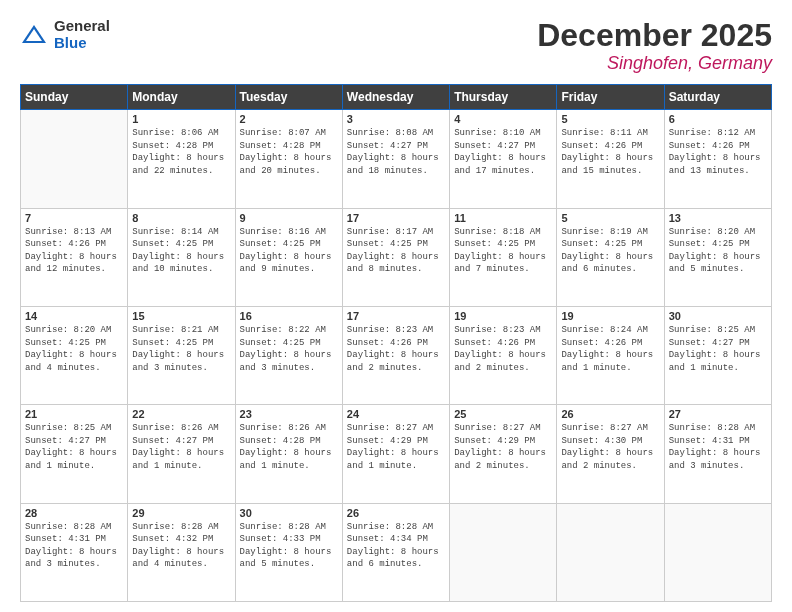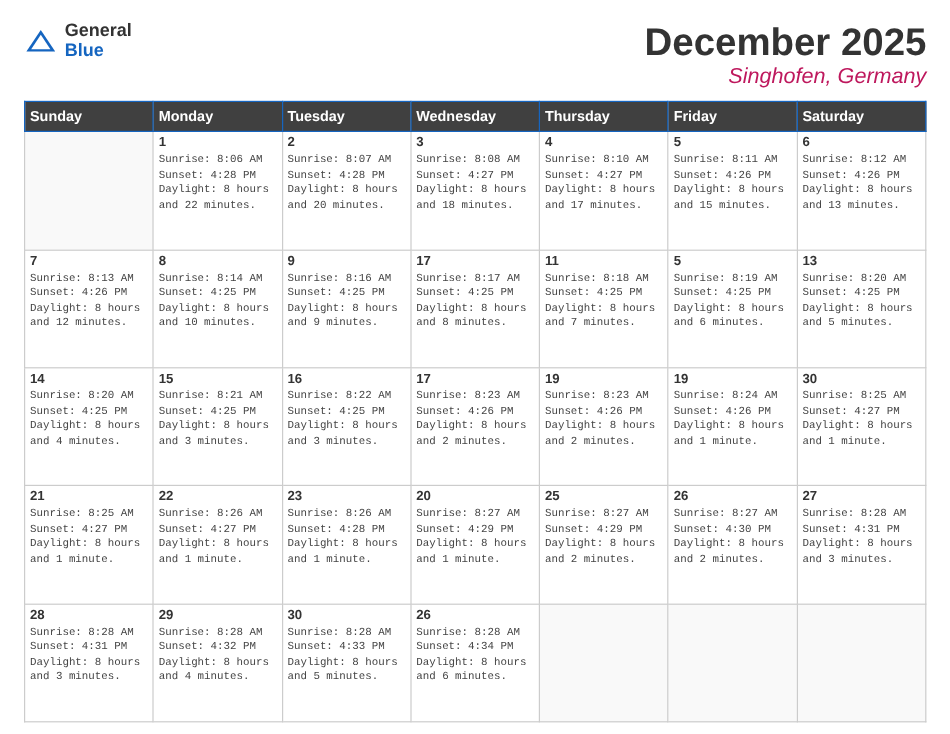--- a/index.html
+++ b/index.html
@@ -231,21 +231,21 @@
           </td>
           <td>
             <span class="day-number">22</span>
             <div class="day-info">Sunrise: 8:26 AM<br>Sunset: 4:27 PM<br>Daylight: 8 hours<br>and 1 minute.</div>
           </td>
           <td>
             <span class="day-number">23</span>
             <div class="day-info">Sunrise: 8:26 AM<br>Sunset: 4:28 PM<br>Daylight: 8 hours<br>and 1 minute.</div>
           </td>
           <td>
-            <span class="day-number">20</span>
+            <span class="day-number">24</span>
             <div class="day-info">Sunrise: 8:27 AM<br>Sunset: 4:29 PM<br>Daylight: 8 hours<br>and 1 minute.</div>
           </td>
           <td>
             <span class="day-number">25</span>
             <div class="day-info">Sunrise: 8:27 AM<br>Sunset: 4:29 PM<br>Daylight: 8 hours<br>and 2 minutes.</div>
           </td>
           <td>
             <span class="day-number">26</span>
             <div class="day-info">Sunrise: 8:27 AM<br>Sunset: 4:30 PM<br>Daylight: 8 hours<br>and 2 minutes.</div>
           </td>

